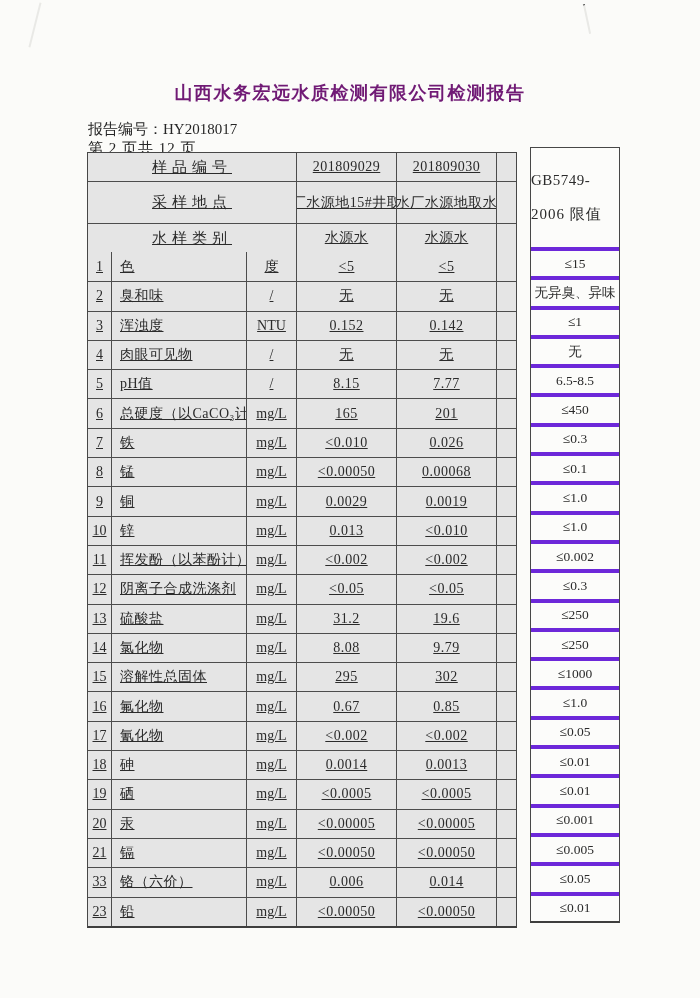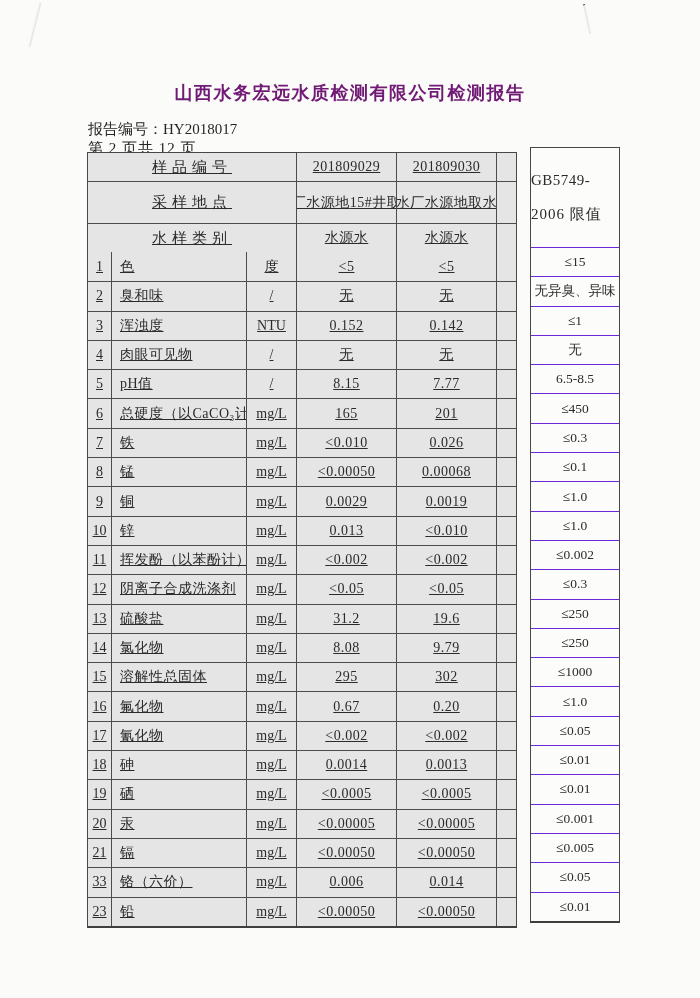--- a/index.html
+++ b/index.html
@@ -66,21 +66,21 @@
     background:#fcfcfa;
   }
   .limit-header{
     box-sizing:border-box;height:99px;
     display:flex;flex-direction:column;align-items:flex-start;justify-content:center;
     font-size:15px;letter-spacing:0.5px;
   }
   .limit-header span{display:block;text-align:center;}
   .limit-header .l2{margin-top:16px;letter-spacing:1px;}
   .limit-cell{
-    box-sizing:border-box;height:29.31px;border-top:1px solid #6d28d9;
+    box-sizing:border-box;height:29.31px;border-top:4px solid #6d28d9;
     display:flex;align-items:center;justify-content:center;
     font-size:13.5px;white-space:nowrap;overflow:hidden;
   }
 </style>
 </head>
 <body>
 
 <div class="page">
   <div class="artifact tl"></div>
   <div class="artifact tr"></div>
@@ -253,21 +253,21 @@
     <div class="td c-v">295</div>
     <div class="td c-v">302</div>
     <div class="td c-gap"></div>
   </div>
 
   <div class="tr dr">
     <div class="td c-idx">16</div>
     <div class="td c-name">氟化物</div>
     <div class="td c-unit">mg/L</div>
     <div class="td c-v">0.67</div>
-    <div class="td c-v">0.20</div>
+    <div class="td c-v">0.85</div>
     <div class="td c-gap"></div>
   </div>
 
   <div class="tr dr">
     <div class="td c-idx">17</div>
     <div class="td c-name">氰化物</div>
     <div class="td c-unit">mg/L</div>
     <div class="td c-v">&lt;0.002</div>
     <div class="td c-v">&lt;0.002</div>
     <div class="td c-gap"></div>

